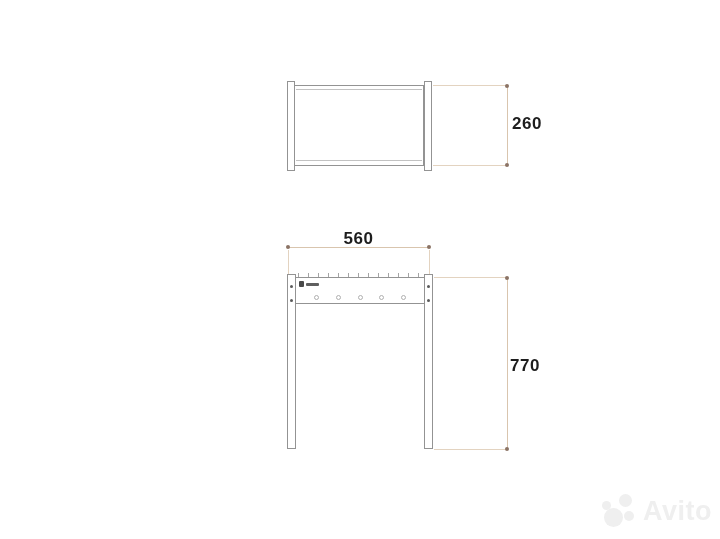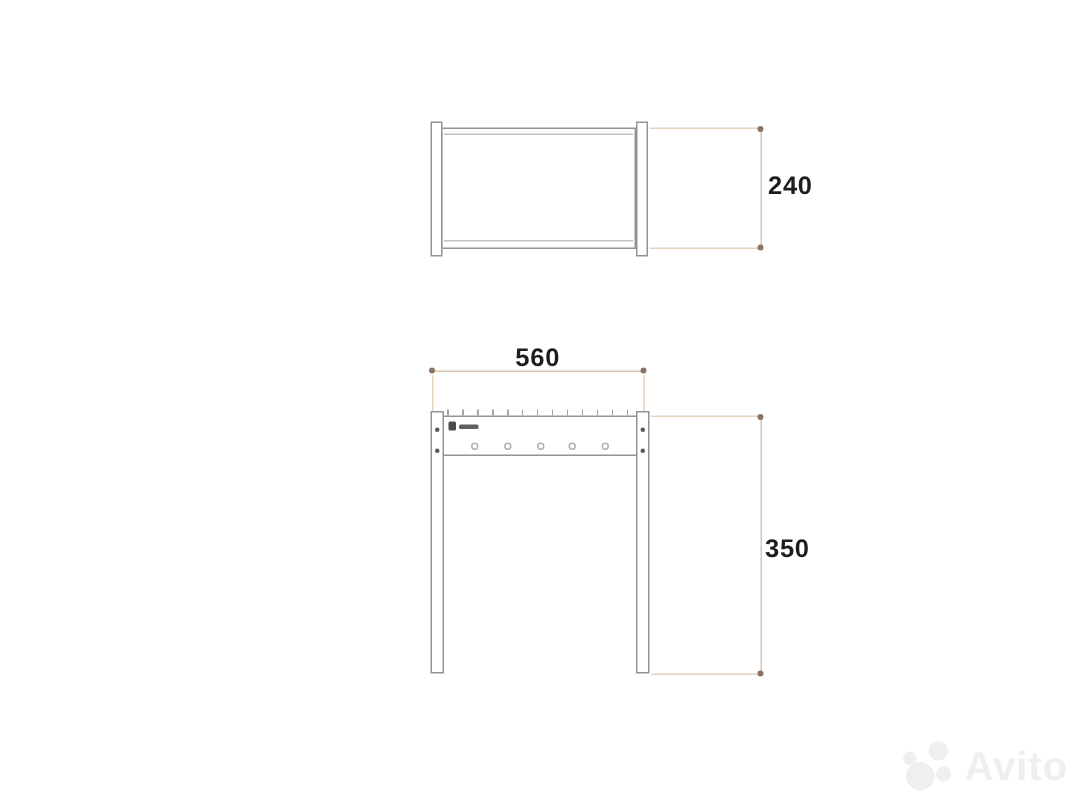--- a/index.html
+++ b/index.html
@@ -130,21 +130,21 @@
     <div class="outline-box" style="left:287px; top:81px; width:8px; height:90px;"></div>
     <div class="outline-box" style="left:424px; top:81px; width:8px; height:90px;"></div>
   </div>
 
   <div>
     <div class="dim-ext" style="left:433px; top:85px; width:75px; height:1px;"></div>
     <div class="dim-ext" style="left:433px; top:165px; width:75px; height:1px;"></div>
     <div class="dim-line" style="left:507px; top:85px; width:1px; height:81px;"></div>
     <div class="dim-marker" style="left:505px; top:84px;"></div>
     <div class="dim-marker" style="left:505px; top:163px;"></div>
-    <div class="dim-label" style="left:512px; top:115px;">240</div>
+    <div class="dim-label" style="left:512px; top:115px;">260</div>
   </div>
 
   <div>
     <div class="dim-label" style="left:330px; top:230px; width:57px; text-align:center;">560</div>
     <div class="dim-line" style="left:288px; top:247px; width:142px; height:1px;"></div>
     <div class="dim-marker" style="left:286px; top:245px;"></div>
     <div class="dim-marker" style="left:427px; top:245px;"></div>
     <div class="dim-ext" style="left:288px; top:250px; width:1px; height:27px;"></div>
     <div class="dim-ext" style="left:429px; top:250px; width:1px; height:27px;"></div>
   </div>
@@ -172,21 +172,21 @@
     <div class="screw" style="left:427px; top:285px;"></div>
     <div class="screw" style="left:427px; top:299px;"></div>
   </div>
 
   <div>
     <div class="dim-ext" style="left:434px; top:277px; width:74px; height:1px;"></div>
     <div class="dim-ext" style="left:434px; top:449px; width:74px; height:1px;"></div>
     <div class="dim-line" style="left:507px; top:277px; width:1px; height:173px;"></div>
     <div class="dim-marker" style="left:505px; top:276px;"></div>
     <div class="dim-marker" style="left:505px; top:447px;"></div>
-    <div class="dim-label" style="left:510px; top:357px;">350</div>
+    <div class="dim-label" style="left:510px; top:357px;">770</div>
   </div>
 
   <div class="watermark">
     <span class="wm-logo">
       <span class="wm-circle wm-c1"></span>
       <span class="wm-circle wm-c2"></span>
       <span class="wm-circle wm-c3"></span>
       <span class="wm-circle wm-c4"></span>
     </span>
     <span class="wm-text">Avito</span>

